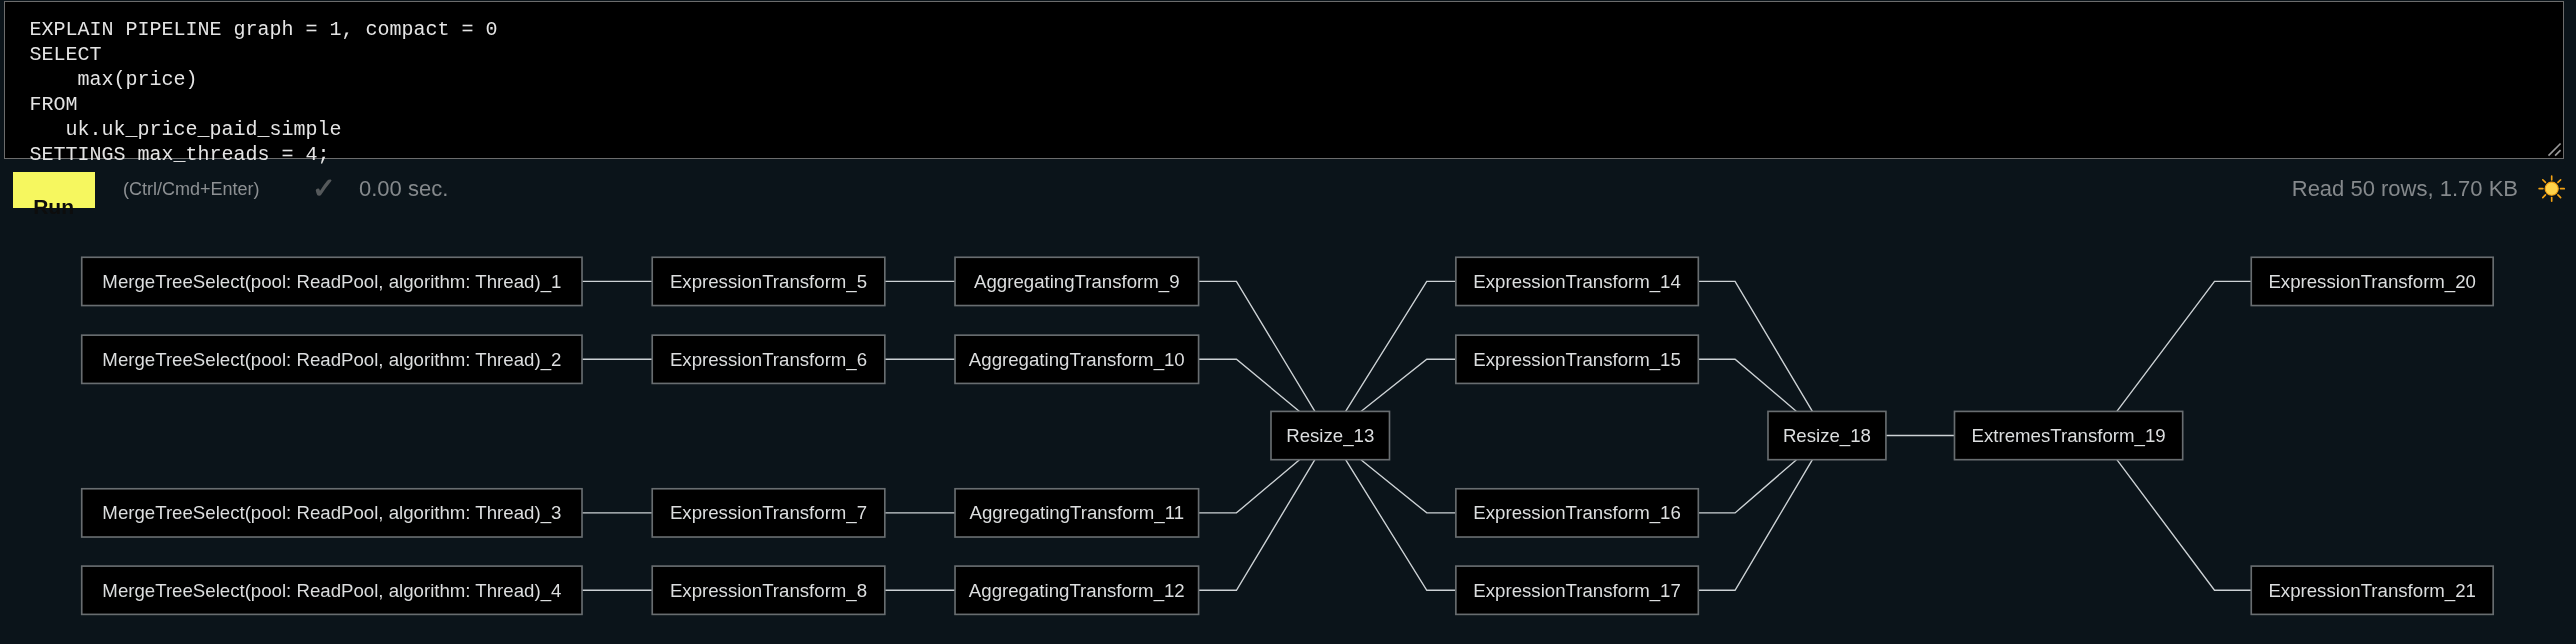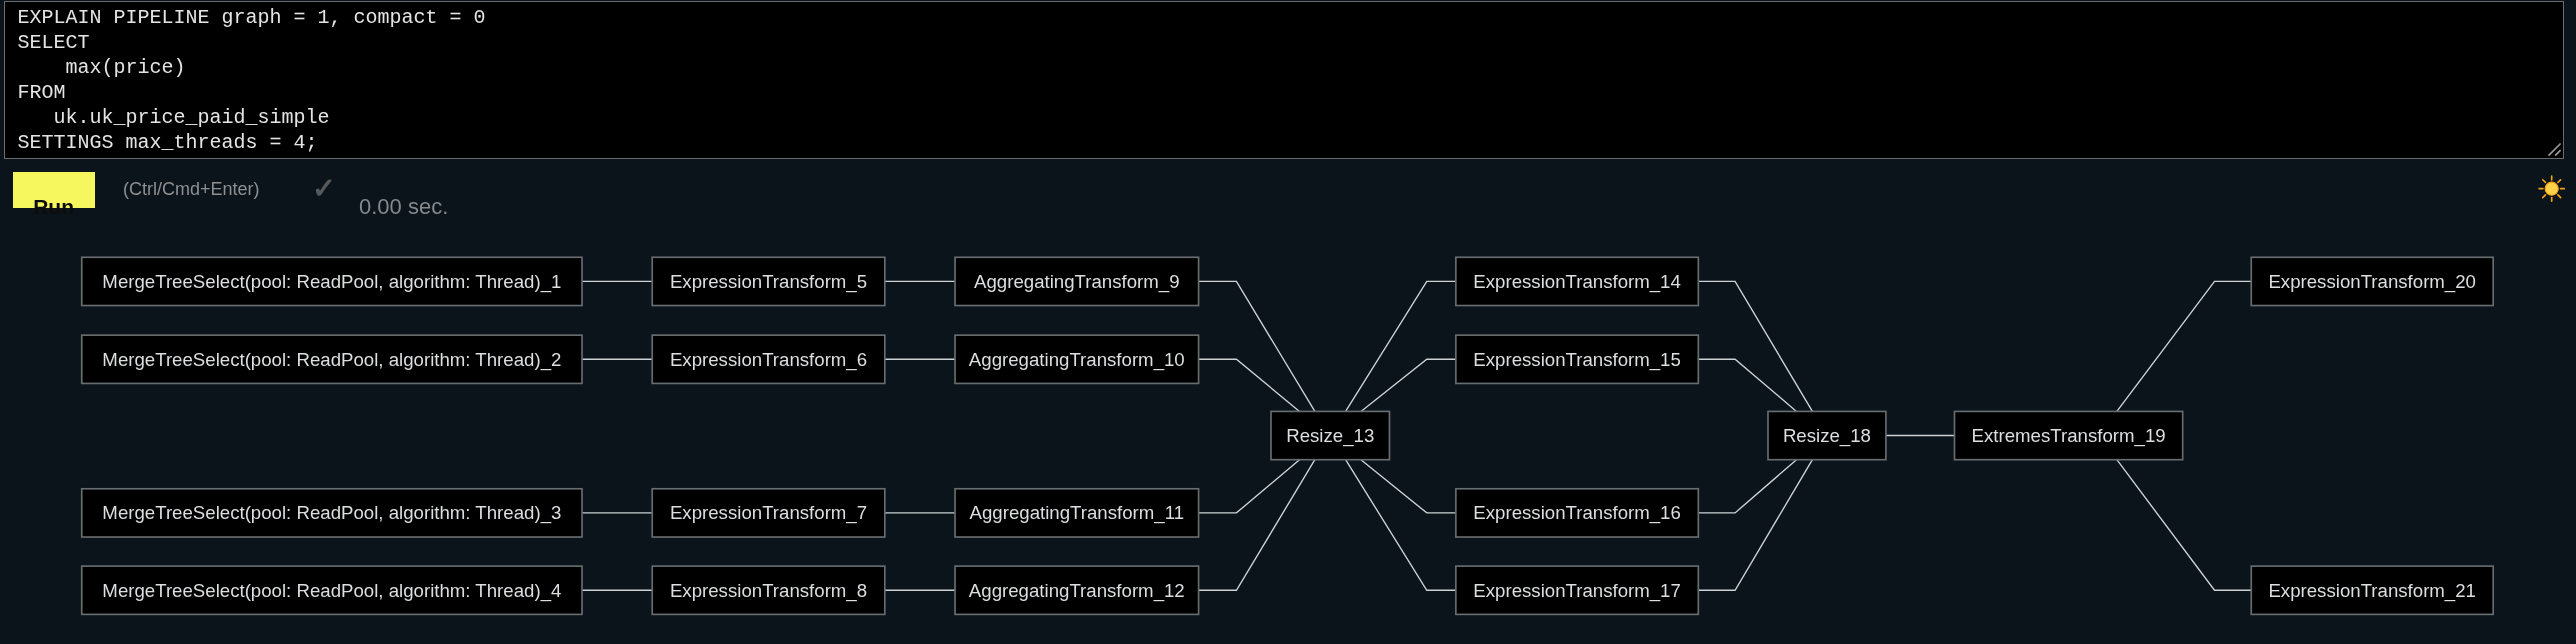--- a/index.html
+++ b/index.html
@@ -7,41 +7,41 @@
     width:2576px;height:644px;position:relative;overflow:hidden;
     background:#0b141a;
     font-family:"Liberation Sans",sans-serif;
   }
   
   .query-box{
     position:absolute;left:4.4px;top:1.1px;width:2560px;height:158px;
     background:#000;border:1.1px solid #6c6c6c;box-sizing:border-box;
   }
   .query-box pre{
-    margin:0;padding:3.3px 0 0 12px;
+    margin:12px;padding:3.3px 0 0 12px;
     font-family:"Liberation Mono",monospace;
     font-size:20px;line-height:25px;color:#e4e4e4;
     white-space:pre;
   }
   .resize-grip{position:absolute;right:1.6px;bottom:1.6px;width:18.7px;height:18.7px;}
   
   .toolbar{position:absolute;left:0;top:165px;width:2576px;height:49px;}
   .run-btn{
     position:absolute;left:12.6px;top:7.1px;width:82px;height:32px;
     background:#f6f75f;color:#0d0d0d;border:none;
     font-family:"Liberation Sans",sans-serif;
     font-size:21px;font-weight:bold;line-height:34px;text-align:center;
     padding:18px;cursor:pointer;
   }
   .hint{position:absolute;left:123px;top:7.1px;height:34px;line-height:34px;
     font-size:18px;color:#8d9093;}
   .check{position:absolute;left:312px;top:5.5px;height:34px;line-height:34px;
     font-size:28.5px;font-weight:bold;color:#55595b;}
   .elapsed{position:absolute;left:359px;top:7.1px;height:34px;line-height:34px;
-    font-size:22px;color:#85898c;margin-top:18px;}
+    font-size:22px;color:#85898c;}
   .stats{position:absolute;right:58px;top:7.1px;height:34px;line-height:34px;
     font-size:22px;color:#85898c;}
   .sun{position:absolute;right:11px;top:10.4px;width:27.4px;height:27.4px;cursor:pointer;}
   
   .graph-svg{position:absolute;left:0;top:0;width:2576px;height:644px;}
   .graph-svg .edge{stroke:#cdd2d5;stroke-width:2.5;fill:none;}
   .graph-svg .node-rect{fill:#000;stroke:#686d70;stroke-width:3;}
   .graph-svg .node-label{fill:#dcdedf;font-family:"Liberation Sans",sans-serif;font-size:34px;text-anchor:middle;}
 </style>
 </head>
@@ -58,20 +58,21 @@
     <line x1="10" y1="32" x2="32" y2="10" stroke="#9a9a9a" stroke-width="3"></line>
     <line x1="22" y1="32" x2="32" y2="22" stroke="#9a9a9a" stroke-width="3"></line>
   </svg>
 </div>
 
 <div class="toolbar">
   <button class="run-btn">Run</button>
   <span class="hint">(Ctrl/Cmd+Enter)</span>
   <span class="check">✓</span>
   <span class="elapsed">0.00 sec.</span>
+  <span class="stats">Read 50 rows, 1.70 KB</span>
   <svg class="sun" viewBox="0 0 50 50">
     <g stroke="#f3a213" stroke-width="3" stroke-linecap="round">
       <line x1="25" y1="2" x2="25" y2="9"></line>
       <line x1="25" y1="41" x2="25" y2="48"></line>
       <line x1="2" y1="25" x2="9" y2="25"></line>
       <line x1="41" y1="25" x2="48" y2="25"></line>
       <line x1="8.7" y1="8.7" x2="13.6" y2="13.6"></line>
       <line x1="36.4" y1="36.4" x2="41.3" y2="41.3"></line>
       <line x1="8.7" y1="41.3" x2="13.6" y2="36.4"></line>
       <line x1="36.4" y1="13.6" x2="41.3" y2="8.7"></line>

